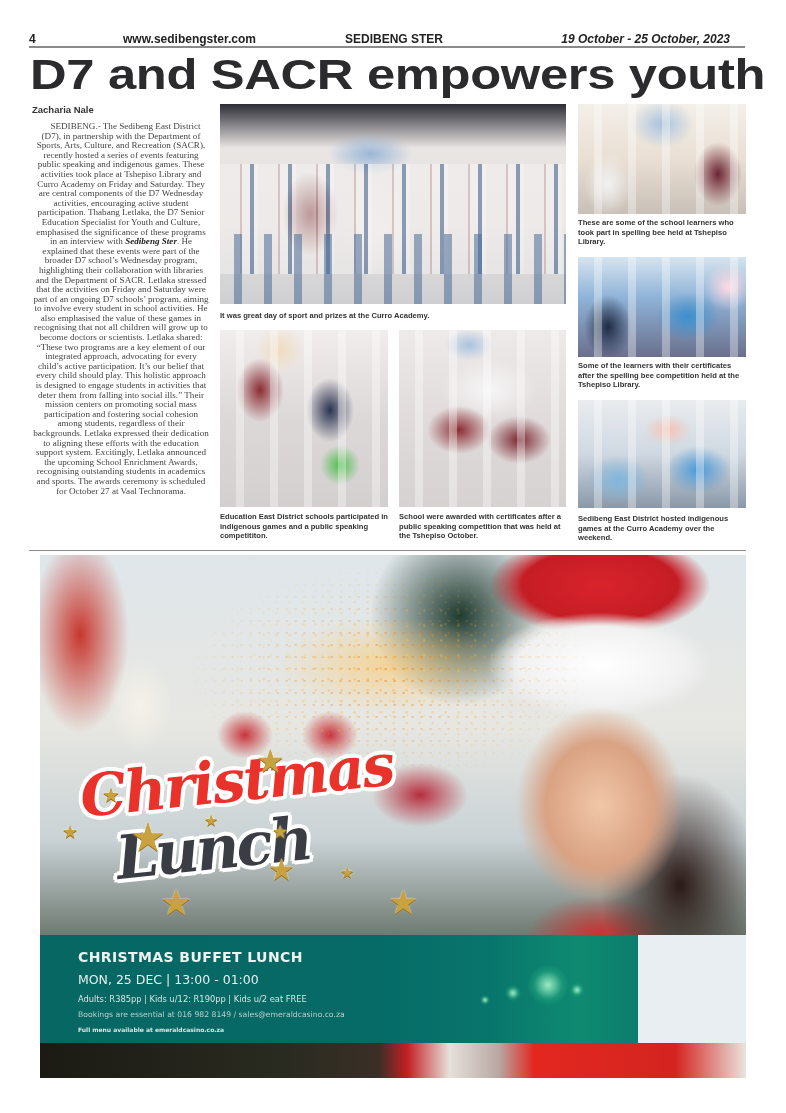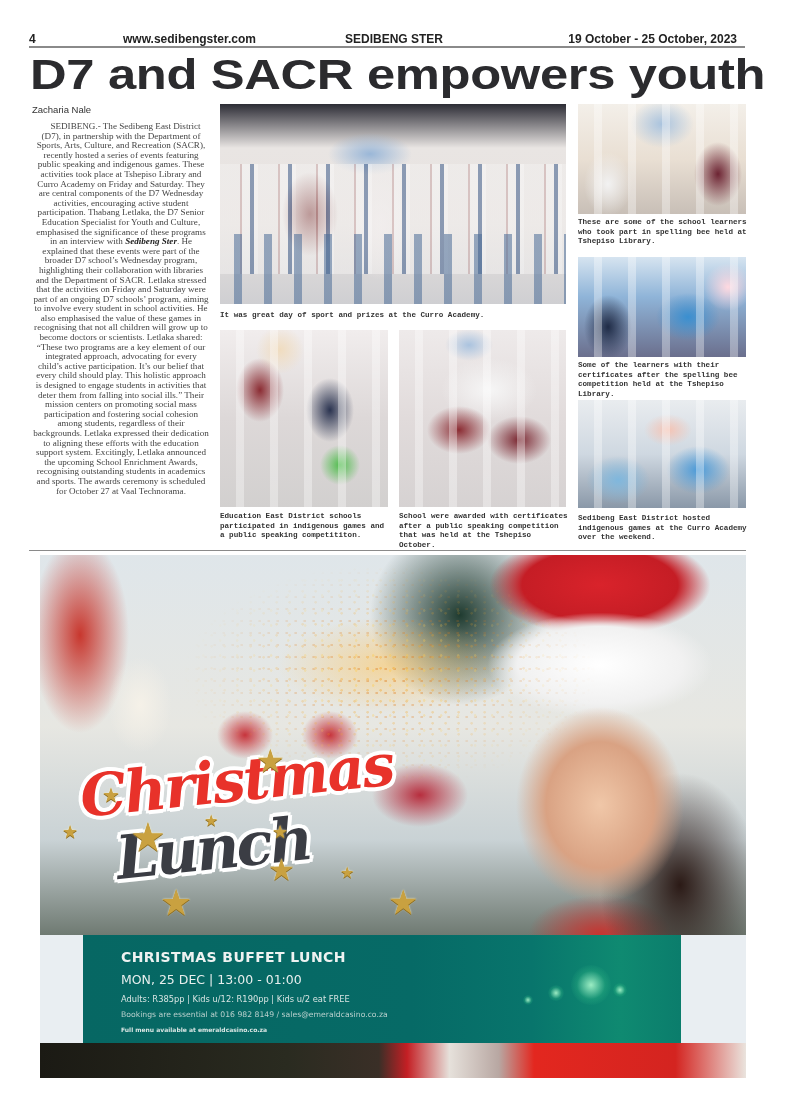--- a/index.html
+++ b/index.html
@@ -3,32 +3,32 @@
 <meta charset="utf-8">
 <style>
   html, body { margin: 0; padding: 0; background: #ffffff; }
   body { width: 786px; height: 1113px; position: relative; overflow: hidden; font-family: "Liberation Sans", sans-serif; color: #222; }
 
   .masthead { position: absolute; left: 29px; top: 30px; width: 716px; height: 16px; border-bottom: 2px solid #8a8a8a; font-family: "Liberation Sans", sans-serif; font-weight: bold; font-size: 12px; color: #222; }
   .masthead span { position: absolute; top: 2px; }
   .mh-page { left: 0; }
   .mh-url { left: 94px; text-align: right; }
   .mh-paper { left: 316px; }
-  .mh-date { right: 8px; }
+  .mh-date { right: 15px; font-style: italic; }
 
   .headline { position: absolute; left: 30px; top: 50px; width: 716px; font-family: "Liberation Sans", sans-serif; font-weight: bold; font-size: 43px; letter-spacing: -0.3px; color: #2b2b2e; white-space: nowrap; transform: scaleX(1.18); transform-origin: left top; line-height: 48px; }
 
-  .byline { position: absolute; left: 32px; top: 104px; font-weight: normal; font-size: 9.5px; color: #333; }
+  .byline { position: absolute; left: 32px; top: 104px; font-weight: bold; font-size: 9.5px; color: #333; }
 
   .body-text { position: absolute; left: 32px; top: 122px; width: 178px; font-family: "Liberation Serif", serif; font-size: 9.1px; line-height: 9.6px; color: #444; text-align: center; }
   .body-text p { margin: 0; text-indent: 9px; }
   .body-text em { font-weight: bold; font-style: italic; color: #222; }
 
   .photo { position: absolute; overflow: hidden; }
-  .caption { position: absolute; font-family: Liberation Mono, monospace; font-weight: bold; font-size: 7.6px; line-height: 9.6px; color: #333; }
+  .caption { position: absolute; font-family: Liberation Sans, sans-serif; font-weight: bold; font-size: 7.6px; line-height: 9.6px; color: #333; }
 
   .p-main { left: 220px; top: 104px; width: 346px; height: 200px; background:
       radial-gradient(ellipse 40px 60px at 90px 110px, #7a2f2f 0%, transparent 70%),
       radial-gradient(ellipse 40px 70px at 160px 120px, #f0eaea 0%, transparent 80%),
       radial-gradient(ellipse 60px 30px at 150px 50px, #9ab7d8 0%, transparent 70%),
       linear-gradient(180deg, #2c2c35 0%, #e9e5e3 22%, #e7e2df 60%, #cfcfd2 100%); }
   .p-main::before { content:""; position:absolute; left:0; right:0; top:60px; height:110px; background:
       repeating-linear-gradient(90deg, #f2f0ef 0 20px, #c9a8a8 20px 22px, #f7f7f7 22px 30px, #3e5d8c 30px 34px, #fafafa 34px 38px); opacity:0.55; }
   .p-main::after { content:""; position:absolute; left:0; right:0; bottom:0; height:70px; background:
       repeating-linear-gradient(90deg, transparent 0 14px, #4a6b96 14px 22px, transparent 22px 30px); opacity:0.55; }
@@ -94,21 +94,21 @@
       background-size: 13px 11px, 17px 15px, 9px 12px; opacity: 0.45;
       -webkit-mask-image: radial-gradient(ellipse 260px 140px at 350px 120px, #000 0%, transparent 80%);
       mask-image: radial-gradient(ellipse 260px 140px at 350px 120px, #000 0%, transparent 80%); }
 
   .xmas-title { position: absolute; left: 44px; top: 208px; font-family: "DejaVu Serif", serif; font-style: italic; font-weight: bold; font-size: 58px; color: #e8322a; letter-spacing: -2px; transform: rotate(-6deg); transform-origin: left bottom;
       text-shadow: 3px 3px 0 #fff, -3px -3px 0 #fff, 3px -3px 0 #fff, -3px 3px 0 #fff, 0 4px 0 #fff, 0 -4px 0 #fff, 4px 0 0 #fff, -4px 0 0 #fff; }
   .xmas-sub { position: absolute; left: 80px; top: 268px; font-family: "DejaVu Serif", serif; font-style: italic; font-weight: bold; font-size: 60px; color: #3b3d44; letter-spacing: -3px; transform: rotate(-6deg); transform-origin: left bottom;
       text-shadow: 3px 3px 0 #fff, -3px -3px 0 #fff, 3px -3px 0 #fff, -3px 3px 0 #fff, 0 4px 0 #fff, 0 -4px 0 #fff, 4px 0 0 #fff, -4px 0 0 #fff; }
   .star { position: absolute; color: #c9a140; text-shadow: 0 1px 0 #8a6a1f, 0 0 2px #fff3c2; line-height: 1; }
 
-  .ad-band { position: absolute; left: 0; top: 380px; width: 598px; height: 108px; background: linear-gradient(90deg, #066763 0%, #066a66 55%, #08756c 75%, #0f8a71 90%, #0b7d6c 100%); margin-left: 43px; }
+  .ad-band { position: absolute; left: 0; top: 380px; width: 598px; height: 108px; background: linear-gradient(90deg, #066763 0%, #066a66 55%, #08756c 75%, #0f8a71 90%, #0b7d6c 100%); }
   .ad-band .glow { position: absolute; border-radius: 50%; background: radial-gradient(circle, rgba(180,255,210,0.85) 0%, rgba(60,200,140,0.25) 50%, transparent 75%); }
   .ad-h1 { position: absolute; left: 38px; top: 14px; font-family: "DejaVu Sans", sans-serif; font-weight: bold; font-size: 14px; color: #eef2f1; letter-spacing: 0.4px; }
   .ad-h2 { position: absolute; left: 38px; top: 37px; font-family: "DejaVu Sans", sans-serif; font-size: 12.5px; color: #e8efee; }
   .ad-l1 { position: absolute; left: 38px; top: 59px; font-family: "DejaVu Sans", sans-serif; font-size: 8.3px; color: #d7e4e2; }
   .ad-l2 { position: absolute; left: 38px; top: 75px; font-family: "DejaVu Sans", sans-serif; font-size: 7.7px; color: #b9d0cd; }
   .ad-l3 { position: absolute; left: 38px; top: 91px; font-family: "DejaVu Sans", sans-serif; font-weight: bold; font-size: 6px; color: #d9e6e4; }
   .emerald-logo { position: absolute; left: 550px; top: 35px; font-family: "DejaVu Serif", serif; font-size: 24px; color: #ffffff; letter-spacing: 1px; }
 
   .ad-bottom { position: absolute; left: 0; top: 488px; width: 706px; height: 35px; background:
       linear-gradient(90deg, #1b1a14 0%, #2a2b20 35%, #3a2f27 48%, #c41f24 52%, #e6e1db 58%, #b8a7a2 65%, #e3271f 70%, #d42420 90%, #eae4de 100%); }

